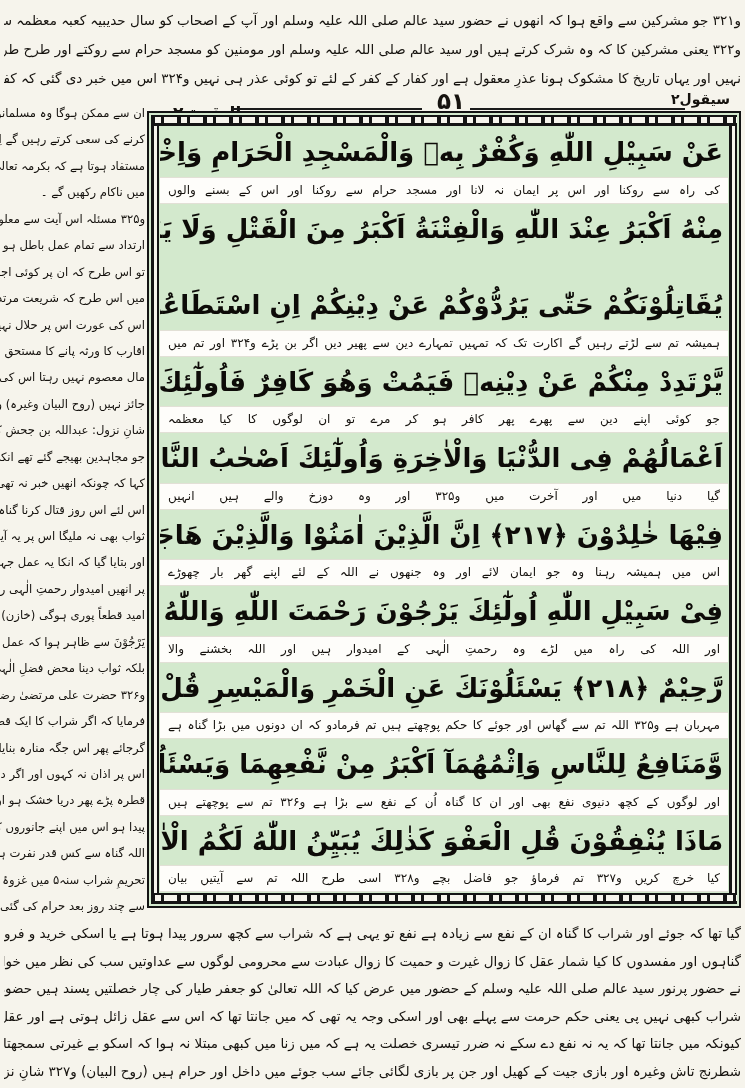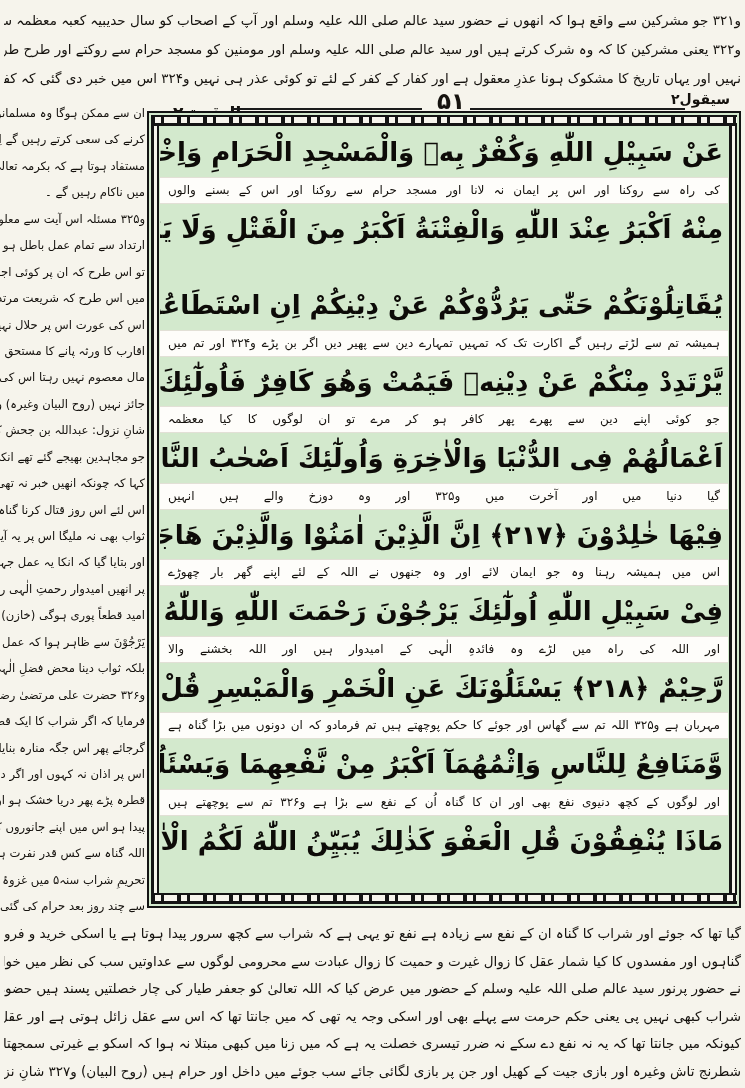--- a/index.html
+++ b/index.html
@@ -88,21 +88,21 @@
   <div class="hdr-juz">سيقول۲</div>
   <div class="hdr-page">۵۱</div>
   <div class="hdr-surah">البقرة ۲</div>
   <div class="hdr-rule-r"></div>
   <div class="hdr-rule-l"></div>
 
   <div class="margin-col">
     <div class="margin-line">ان سے ممکن ہوگا وہ مسلمانوں کو دین سے منحرف</div>
     <div class="margin-line">کرنے کی سعی کرتے رہیں گے اِنِ اسْتَطَاعُوْا سے</div>
     <div class="margin-line">مستفاد ہوتا ہے کہ بکرمہ تعالیٰ وہ اپنی اس مراد</div>
-    <div class="margin-line">میں ناکام رہیں گے ۔</div>
+    <div class="margin-line">میں ناکام رکھیں گے ۔</div>
     <div class="margin-line">و۳۲۵ مسئلہ اس آیت سے معلوم ہوا کہ</div>
     <div class="margin-line">ارتداد سے تمام عمل باطل ہو جاتے ہیں آخرت میں</div>
     <div class="margin-line">تو اس طرح کہ ان پر کوئی اجر و ثواب نہیں اور دنیا</div>
     <div class="margin-line">میں اس طرح کہ شریعت مرتد کے قتل کا حکم دیتی ہے</div>
     <div class="margin-line">اس کی عورت اس پر حلال نہیں رہتی وہ اپنے</div>
     <div class="margin-line">اقارب کا ورثہ پانے کا مستحق نہیں رہتا اس کا</div>
     <div class="margin-line">مال معصوم نہیں رہتا اس کی مدح و ثنا و امداد</div>
     <div class="margin-line">جائز نہیں (روح البیان وغیرہ) و۳۲۵</div>
     <div class="margin-line">شانِ نزول: عبداللہ بن جحش کی سرکردگی میں</div>
     <div class="margin-line">جو مجاہدین بھیجے گئے تھے انکی نسبت بعض لوگوں نے</div>
@@ -150,32 +150,33 @@
       <div class="verse-pair">
         <div class="arabic-line">اَعْمَالُهُمْ فِى الدُّنْيَا وَالْاٰخِرَةِ وَاُولٰٓئِكَ اَصْحٰبُ النَّارِ هُمْ</div>
         <div class="urdu-strip">گیا دنیا میں اور آخرت میں و۳۲۵ اور وہ دوزخ والے ہیں انہیں</div>
       </div>
       <div class="verse-pair">
         <div class="arabic-line">فِيْهَا خٰلِدُوْنَ ﴿۲۱۷﴾ اِنَّ الَّذِيْنَ اٰمَنُوْا وَالَّذِيْنَ هَاجَرُوْا وَجَاهَدُوْا</div>
         <div class="urdu-strip">اس میں ہمیشہ رہنا وہ جو ایمان لائے اور وہ جنھوں نے اللہ کے لئے اپنے گھر بار چھوڑے</div>
       </div>
       <div class="verse-pair">
         <div class="arabic-line">فِىْ سَبِيْلِ اللّٰهِ اُولٰٓئِكَ يَرْجُوْنَ رَحْمَتَ اللّٰهِ وَاللّٰهُ غَفُوْرٌ</div>
-        <div class="urdu-strip">اور اللہ کی راہ میں لڑے وہ فائدہِ الٰہی کے امیدوار ہیں اور اللہ بخشنے والا</div>
+        <div class="urdu-strip">اور اللہ کی راہ میں لڑے وہ رحمتِ الٰہی کے امیدوار ہیں اور اللہ بخشنے والا</div>
       </div>
       <div class="verse-pair">
         <div class="arabic-line">رَّحِيْمٌ ﴿۲۱۸﴾ يَسْئَلُوْنَكَ عَنِ الْخَمْرِ وَالْمَيْسِرِ قُلْ فِيْهِمَآ اِثْمٌ كَبِيْرٌ</div>
         <div class="urdu-strip">مہربان ہے و۳۲۵ اللہ تم سے گھاس اور جوئے کا حکم پوچھتے ہیں تم فرمادو کہ ان دونوں میں بڑا گناہ ہے</div>
       </div>
       <div class="verse-pair">
         <div class="arabic-line">وَّمَنَافِعُ لِلنَّاسِ وَاِثْمُهُمَآ اَكْبَرُ مِنْ نَّفْعِهِمَا وَيَسْئَلُوْنَكَ</div>
         <div class="urdu-strip">اور لوگوں کے کچھ دنیوی نفع بھی اور ان کا گناہ اُن کے نفع سے بڑا ہے و۳۲۶ تم سے پوچھتے ہیں</div>
       </div>
       <div class="verse-pair">
         <div class="arabic-line">مَاذَا يُنْفِقُوْنَ قُلِ الْعَفْوَ كَذٰلِكَ يُبَيِّنُ اللّٰهُ لَكُمُ الْاٰيٰتِ</div>
+        <div class="urdu-strip">کیا خرچ کریں و۳۲۷ تم فرماؤ جو فاضل بچے و۳۲۸ اسی طرح اللہ تم سے آیتیں بیان</div>
       </div>
     </div>
   </div>
 
   <div class="bottom-notes">
     <div class="bottom-note-line">گیا تھا کہ جوئے اور شراب کا گناہ ان کے نفع سے زیادہ ہے نفع تو یہی ہے کہ شراب سے کچھ سرور پیدا ہوتا ہے یا اسکی خرید و فروخت سے تجارتی فائدہ ہوتا ہے اور جوئے میں کبھی مفت کا مال ہاتھ آتا ہے اور</div>
     <div class="bottom-note-line">گناہوں اور مفسدوں کا کیا شمار عقل کا زوال غیرت و حمیت کا زوال عبادت سے محرومی لوگوں سے عداوتیں سب کی نظر میں خوار ہونا دولت و مال کی اضاعت ایک روایت میں ہے کہ جبریل امین</div>
     <div class="bottom-note-line">نے حضور پرنور سید عالم صلی اللہ علیہ وسلم کے حضور میں عرض کیا کہ اللہ تعالیٰ کو جعفر طیار کی چار خصلتیں پسند ہیں حضور نے حضرت جعفر رضی اللہ عنہ سے دریافت فرمایا انھوں نے عرض کیا کہ ایک تو یہ کہ میں نے</div>
     <div class="bottom-note-line">شراب کبھی نہیں پی یعنی حکم حرمت سے پہلے بھی اور اسکی وجہ یہ تھی کہ میں جانتا تھا کہ اس سے عقل زائل ہوتی ہے اور عقل اور بھی تیز ہو دوسری خصلت یہ کہ زمانہ جاہلیت میں بھی میں نے کبھی بت کی پوجا نہیں کی</div>
     <div class="bottom-note-line">کیونکہ میں جانتا تھا کہ یہ نہ نفع دے سکے نہ ضرر تیسری خصلت یہ ہے کہ میں زنا میں کبھی مبتلا نہ ہوا کہ اسکو بے غیرتی سمجھتا تھا چوتھی خصلت یہ کہ میں نے کبھی جھوٹ نہیں بولا کیونکہ میں اسکو کمینہ پن خیال کرتا تھا مسئلہ</div>

